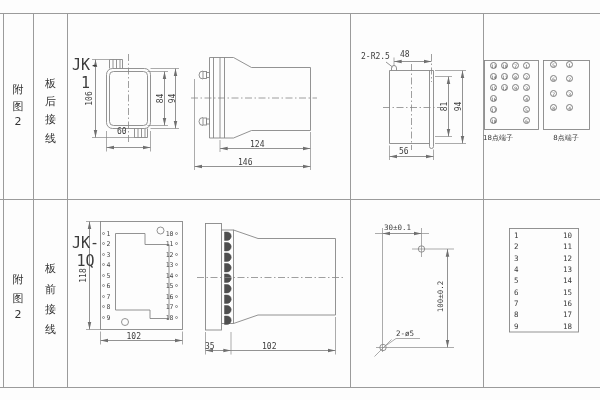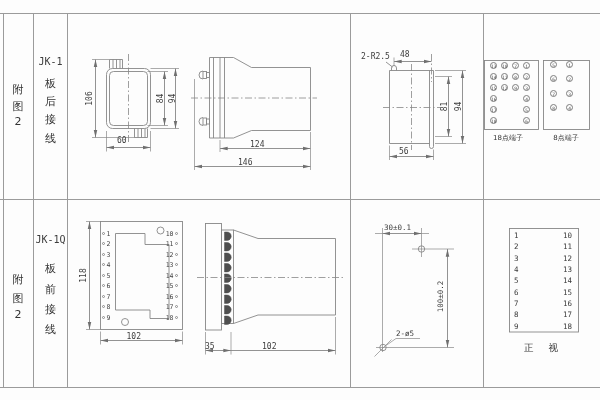--- a/index.html
+++ b/index.html
@@ -7,21 +7,21 @@
         font-family:"DejaVu Sans",sans-serif;color:#3c3c3c;}
   #linework{position:absolute;left:0;top:0;}
   span{position:absolute;}
   .dim{font-family:"DejaVu Sans Mono",monospace;font-size:8px;height:9px;line-height:9px;
        white-space:nowrap;color:#3c3c3c;}
   .dimc{text-align:left;}
   .vtext{transform:rotate(-90deg);width:20px;text-align:center;}
   .vwide{transform:rotate(-90deg);width:34px;text-align:center;}
   .cjk{font-family:"DejaVu Sans",sans-serif;color:#333;}
   .figchar{font-size:11px;width:30px;text-align:center;}
-  .model{font-size:10px;text-align:center;font-family:"DejaVu Sans Mono",monospace;}
+  .model{font-size:15px;text-align:center;font-family:"DejaVu Sans Mono",monospace;margin-left:35px;}
   .wchar{font-size:11px;width:31px;text-align:center;}
   .tlabel{font-size:7px;text-align:center;}
   .vlabel{font-size:9.5px;text-align:center;letter-spacing:6px;}
   .cn{width:7px;height:7px;border:1px solid #7d7d7d;border-radius:50%;
       font-size:4.5px;line-height:7px;text-align:center;color:#555;box-sizing:border-box;
       font-family:"DejaVu Sans Mono",monospace;}
   .lterm{font-size:6.5px;height:7px;line-height:7px;color:#444;
          font-family:"DejaVu Sans Mono",monospace;white-space:nowrap;}
   .lterm::before{content:'';display:inline-block;width:3px;height:3px;border:1px solid #8a8a8a;
          border-radius:50%;margin-right:1.5px;vertical-align:1px;box-sizing:border-box;}
@@ -201,21 +201,21 @@
 <span class="cjk figchar" style="left:3px;top:308px">2</span>
 <span class="model" style="left:33px;top:234px;width:35px">JK-1Q</span>
 <span class="cjk wchar" style="left:35px;top:261px">板</span>
 <span class="cjk wchar" style="left:35px;top:282px">前</span>
 <span class="cjk wchar" style="left:35px;top:302px">接</span>
 <span class="cjk wchar" style="left:35px;top:322px">线</span>
 
 <span class="dim vtext" style="left:79px;top:94px">106</span>
 <span class="dim vtext" style="left:150px;top:94px">84</span>
 <span class="dim vtext" style="left:161.5px;top:94px">94</span>
-<span class="dim dimc" style="left:117px;top:136px;width:22px">60</span>
+<span class="dim dimc" style="left:117px;top:127px;width:22px">60</span>
 
 <span class="dim dimc" style="left:250px;top:140px;width:30px">124</span>
 <span class="dim dimc" style="left:238px;top:158px;width:30px">146</span>
 
 <span class="dim" style="left:361px;top:52px">2-R2.5</span>
 <span class="dim dimc" style="left:400px;top:50px;width:24px">48</span>
 <span class="dim vtext" style="left:433.5px;top:101.5px">81</span>
 <span class="dim vtext" style="left:447.5px;top:101.5px">94</span>
 <span class="dim dimc" style="left:399px;top:147px;width:24px">56</span>
 
@@ -240,21 +240,21 @@
 
 <span class="cn" style="left:550px;top:60.5px">5</span>
 <span class="cn" style="left:566px;top:60.5px">1</span>
 <span class="cn" style="left:550px;top:75px">6</span>
 <span class="cn" style="left:566px;top:75px">2</span>
 <span class="cn" style="left:550px;top:89.5px">7</span>
 <span class="cn" style="left:566px;top:89.5px">3</span>
 <span class="cn" style="left:550px;top:104px">8</span>
 <span class="cn" style="left:566px;top:104px">4</span>
 
-<span class="cjk tlabel" style="left:480px;top:133px;width:56px">18点端子</span>
+<span class="cjk tlabel" style="left:470px;top:133px;width:56px">18点端子</span>
 <span class="cjk tlabel" style="left:542px;top:133px;width:48px">8点端子</span>
 
 <span class="dim vtext" style="left:73px;top:271px">118</span>
 <span class="dim dimc" style="left:126.5px;top:332px;width:30px">102</span>
 
 <span class="lterm" style="left:102px;top:230.5px">1</span>
 <span class="lterm" style="left:102px;top:241px">2</span>
 <span class="lterm" style="left:102px;top:251.5px">3</span>
 <span class="lterm" style="left:102px;top:262px">4</span>
 <span class="lterm" style="left:102px;top:272.5px">5</span>
@@ -293,15 +293,14 @@
 <span class="tnum tr-r" style="left:554px;top:230.5px">10</span>
 <span class="tnum tr-r" style="left:554px;top:242px">11</span>
 <span class="tnum tr-r" style="left:554px;top:253.5px">12</span>
 <span class="tnum tr-r" style="left:554px;top:264.5px">13</span>
 <span class="tnum tr-r" style="left:554px;top:276px">14</span>
 <span class="tnum tr-r" style="left:554px;top:287.5px">15</span>
 <span class="tnum tr-r" style="left:554px;top:299px">16</span>
 <span class="tnum tr-r" style="left:554px;top:310px">17</span>
 <span class="tnum tr-r" style="left:554px;top:321.5px">18</span>
 
-<span class="cjk vlabel" style="left:504px;top:342px;width:80px">正 视</span>
 
 </div>
 
 </body></html>

